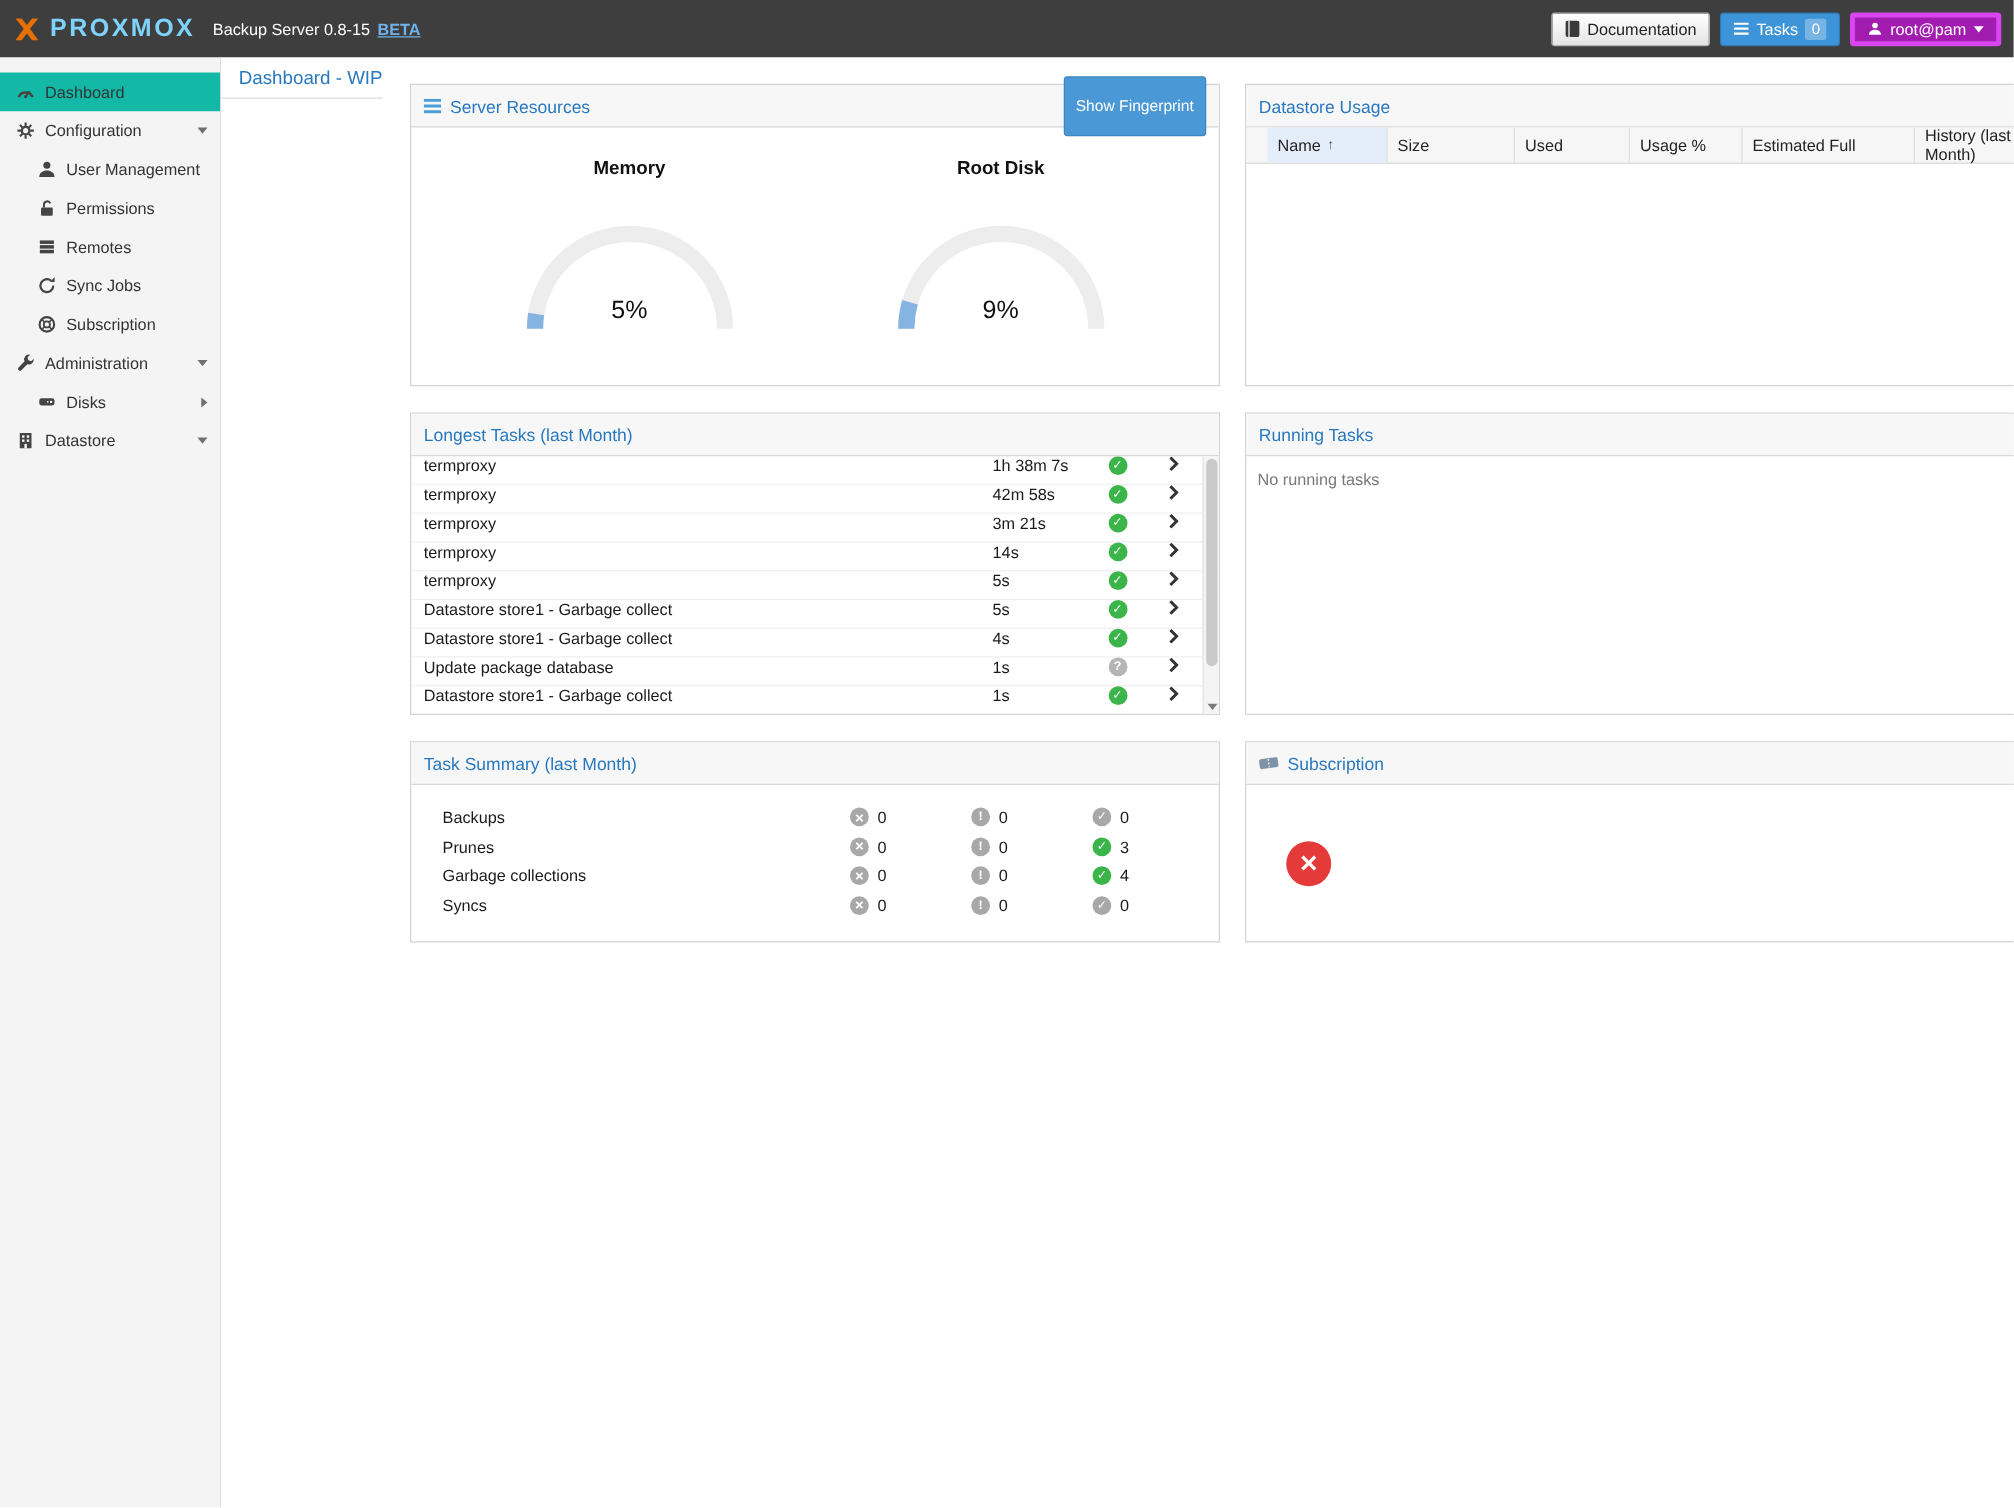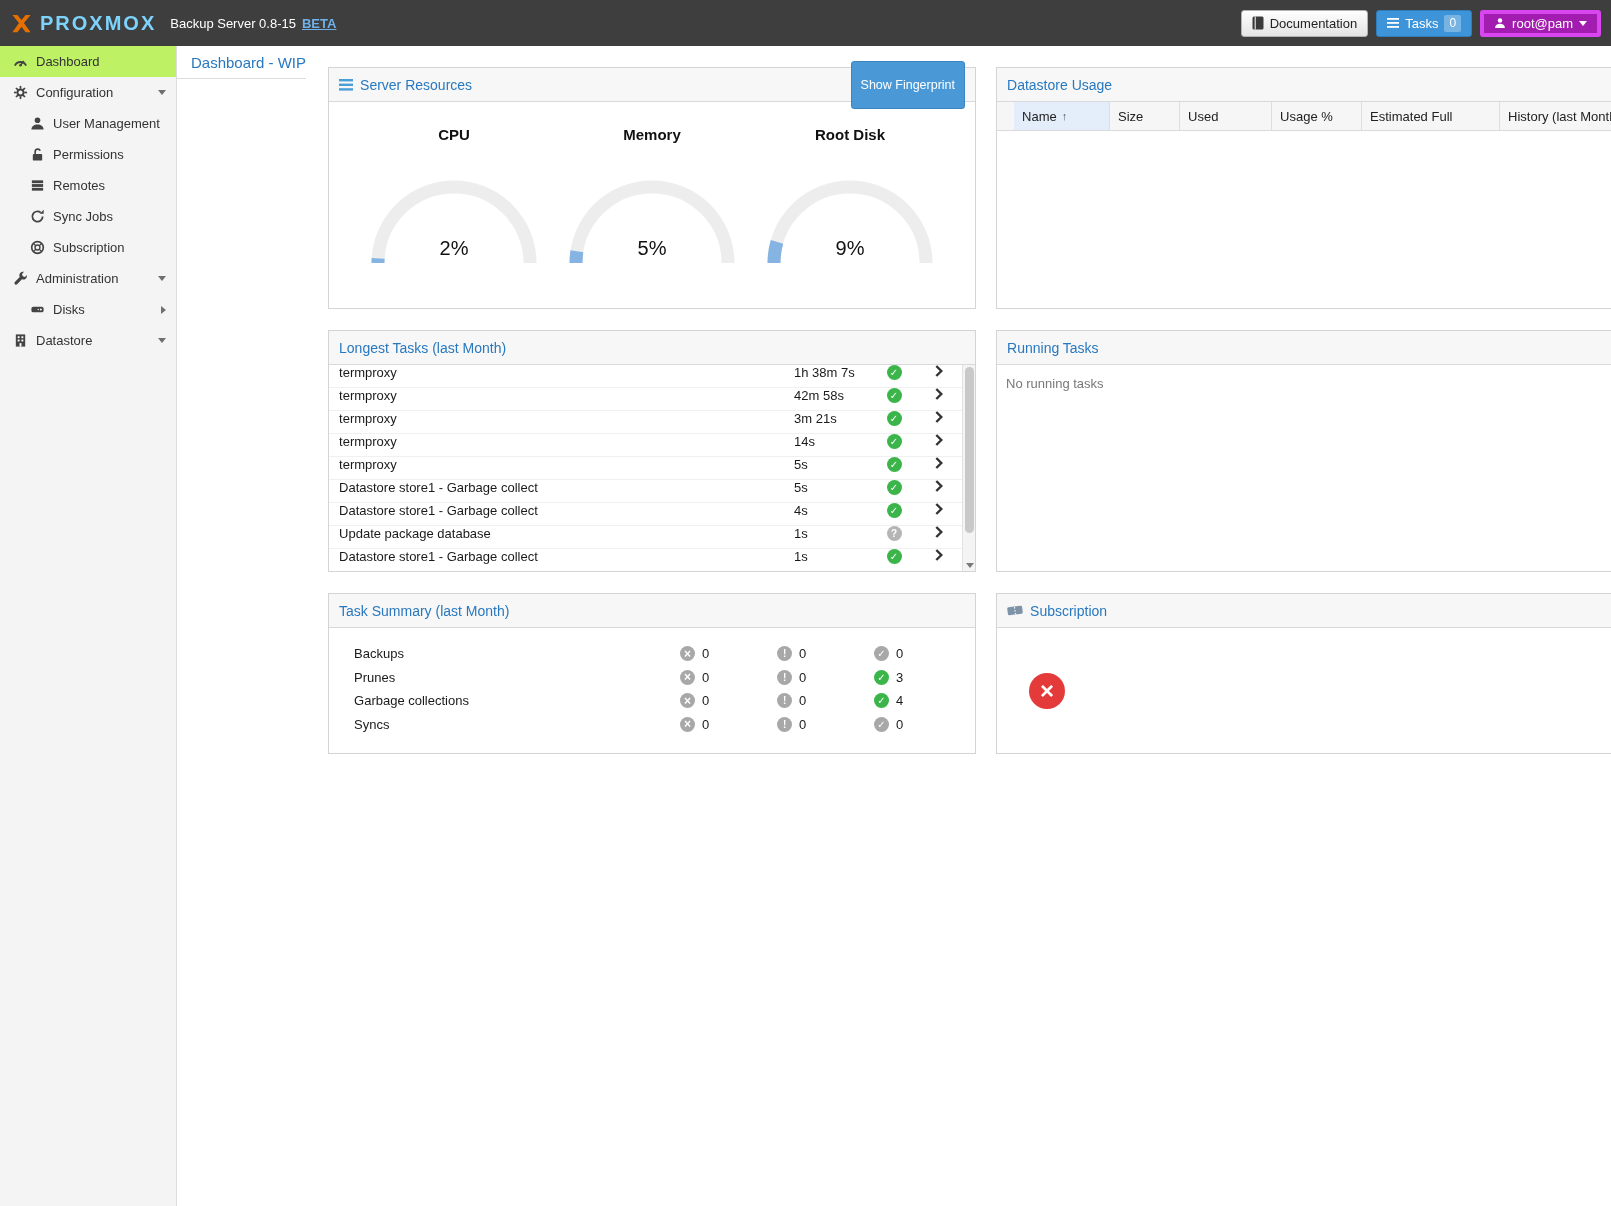--- a/index.html
+++ b/index.html
@@ -32,21 +32,21 @@
   
   .layout{display:flex;height:1160px;}
   .sidebar{width:177px;background:#f4f4f4;border-right:1px solid #dcdcdc;flex:none;}
   .main{flex:1;display:flex;flex-direction:row;background:#fff;}
   .titlebar{height:33px;border-bottom:1px solid #dcdcdc;display:flex;align-items:center;padding-left:14px;font-size:15px;color:var(--blue);flex:none;}
   .content{padding:21px 0 0 22px;display:grid;grid-template-columns:648px 650px;column-gap:20px;row-gap:21px;align-content:start;}
 
   
   .nav-item{height:31px;display:flex;align-items:center;padding:0 10px 0 12px;font-size:13px;color:#333;cursor:pointer;}
   .nav-item.child{padding-left:29px;}
-  .nav-item.selected{background:#bef264;}
+  .nav-item.selected{background:#14b8a6;margin-top:12px;}
   .nav-ico{width:16px;height:16px;margin-right:8px;display:inline-flex;align-items:center;justify-content:center;flex:none;}
   .nav-svg{width:15px;height:15px;}
   .expander{margin-left:auto;color:#6f6f6f;display:inline-flex;}
   .tri-down{width:0;height:0;border-left:4px solid transparent;border-right:4px solid transparent;border-top:5px solid #6f6f6f;}
   .tri-right{width:0;height:0;border-top:4px solid transparent;border-bottom:4px solid transparent;border-left:5px solid #6f6f6f;}
 
   
   .panel{border:1px solid #d4d4d4;background:#fff;}
   .h242{height:242px;} .h161{height:161px;}
   .panel-h{height:34px;background:#f7f7f7;border-bottom:1px solid #d9d9d9;display:flex;align-items:center;padding:0 10px;}
@@ -306,30 +306,20 @@
                   <rect y="4.6" width="14" height="2.4"></rect>
                   <rect y="9.2" width="14" height="2.4"></rect>
                 </g>
               </svg>
             <span>Server Resources</span>
           </span>
           <button class="btn-fp">Show Fingerprint</button>
         </div>
         <div class="gauges">
           <div class="gauge">
-            <div class="gauge-label">CPU</div>
-            <div class="gauge-wrap">
-              <svg width="176" height="98" viewBox="0 0 176 98">
-                <path class="gauge-bg" d="M12 96 A76 76 0 0 1 164 96" fill="none" stroke-width="13"></path>
-                <path class="gauge-val" d="M12 96 A76 76 0 0 1 164 96" fill="none" stroke-width="13" stroke-dasharray="4.8 243.8"></path>
-              </svg>
-              <div class="gauge-value">2%</div>
-            </div>
-          </div>
-          <div class="gauge">
             <div class="gauge-label">Memory</div>
             <div class="gauge-wrap">
               <svg width="176" height="98" viewBox="0 0 176 98">
                 <path class="gauge-bg" d="M12 96 A76 76 0 0 1 164 96" fill="none" stroke-width="13"></path>
                 <path class="gauge-val" d="M12 96 A76 76 0 0 1 164 96" fill="none" stroke-width="13" stroke-dasharray="11.9 243.8"></path>
               </svg>
               <div class="gauge-value">5%</div>
             </div>
           </div>
           <div class="gauge">
@@ -349,21 +339,21 @@
         <div class="panel-h">
           <span class="panel-title">
               <span>Datastore Usage</span>
             </span>
         </div>
         <div class="du-cols">
           <div class="du-col sorted" style="width:96px">
             <span>Name</span>
             <span class="sort-arrow">↑</span>
           </div>
-          <div class="du-col" style="width:70px">
+          <div class="du-col" style="width:102px">
               <span>Size</span>
             </div>
           <div class="du-col" style="width:92px">
               <span>Used</span>
             </div>
           <div class="du-col" style="width:90px">
               <span>Usage %</span>
             </div>
           <div class="du-col" style="width:138px">
               <span>Estimated Full</span>

